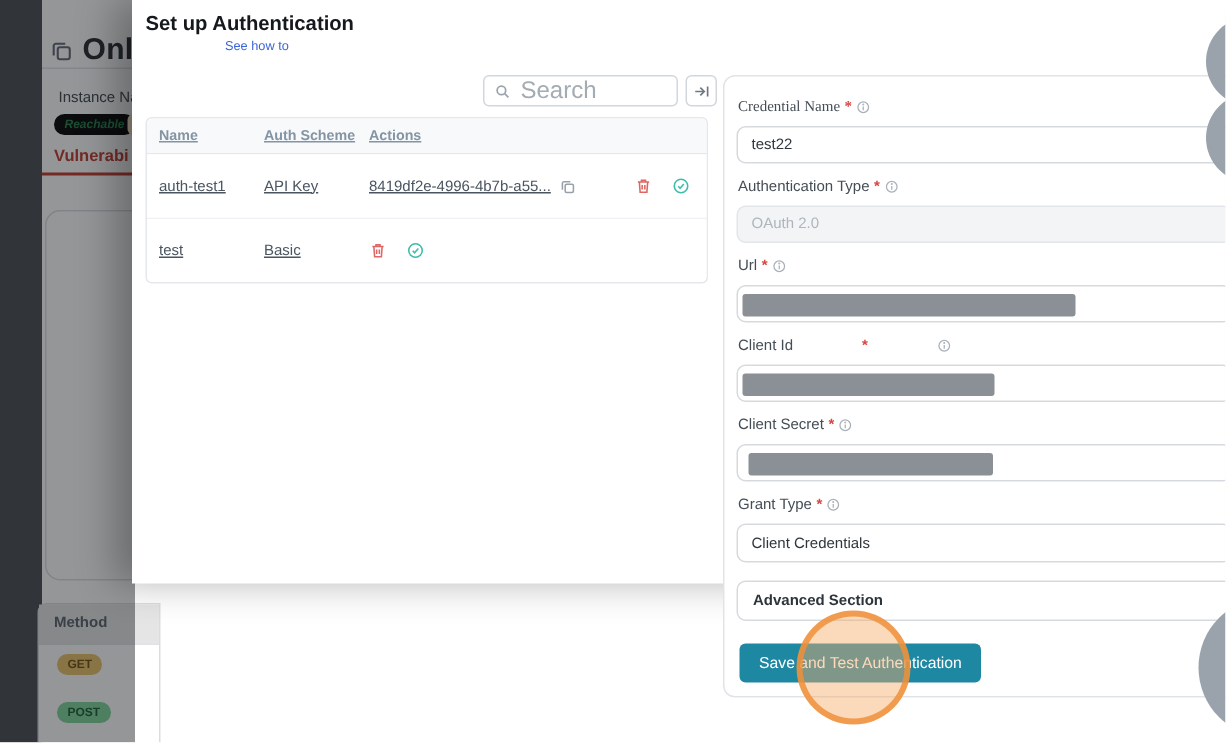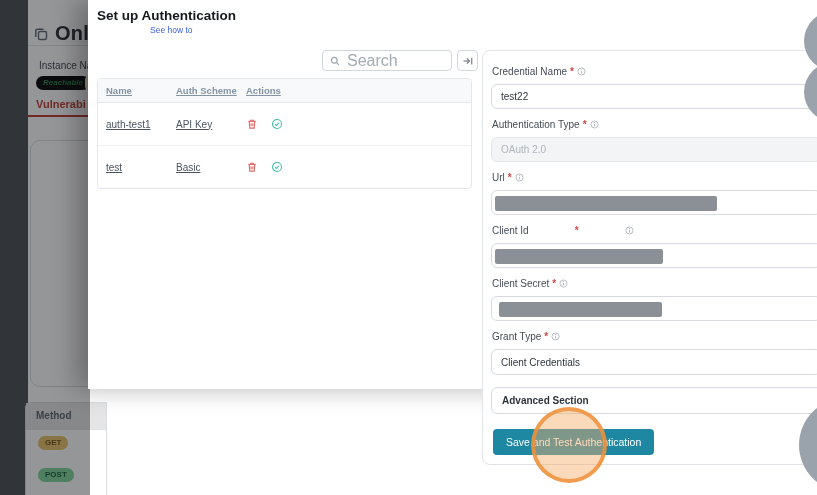--- a/index.html
+++ b/index.html
@@ -145,20 +145,29 @@
     <div class="tbl">
       <div class="tbl-grid tbl-header">
         <span>Name</span>
         <span>Auth Scheme</span>
         <span>Actions</span>
       </div>
 
       <div class="tbl-grid tbl-row">
         <span>auth-test1</span>
         <span>API Key</span>
+        <span class="cell-id">
+          <span>8419df2e-4996-4b7b-a55...</span>
+          <span class="icon copy-ic">
+            <svg width="11" height="11" viewBox="0 0 16 16" fill="none" stroke="currentColor" stroke-width="1.5">
+              <rect x="5.5" y="5.5" width="8" height="8" rx="1.5"></rect>
+              <path d="M10.5 3.2 H4.2 a1.4 1.4 0 0 0 -1.4 1.4 V11"></path>
+            </svg>
+          </span>
+        </span>
         <span class="cell-actions">
           <span class="icon trash-ic">
             <svg width="12" height="12" viewBox="0 0 16 16" fill="none" stroke="currentColor" stroke-width="1.4">
               <path d="M3 4.5 H13"></path>
                 <path d="M6.2 4.5 V3 h3.6 v1.5"></path>
               <path d="M4.3 4.5 L5 13.5 h6 L11.7 4.5"></path>
                 <path d="M6.8 7 v4 M9.2 7 v4"></path>
             </svg>
           </span>
           <span class="icon verify-ic">
@@ -187,21 +196,21 @@
               <circle cx="8" cy="8" r="6"></circle>
                 <path d="M5.5 8.2 L7.2 10 L10.5 6.3"></path>
             </svg>
           </span>
         </span>
       </div>
     </div>
 
     <div class="form-card">
 
-      <div class="f-label" style="top:15px;">
+      <div class="f-label" style="top:15px;font-family:Liberation Serif, serif;">
         <span>Credential Name</span>
         <span class="req">*</span>
         <span class="icon info-ic">
           <svg width="9" height="9" viewBox="0 0 14 14" fill="none" stroke="currentColor" stroke-width="1.3">
             <circle cx="7" cy="7" r="5.5"></circle>
               <path d="M7 6.2 V10"></path>
               <circle cx="7" cy="4.2" r="0.4" fill="currentColor"></circle>
           </svg>
         </span>
       </div>

